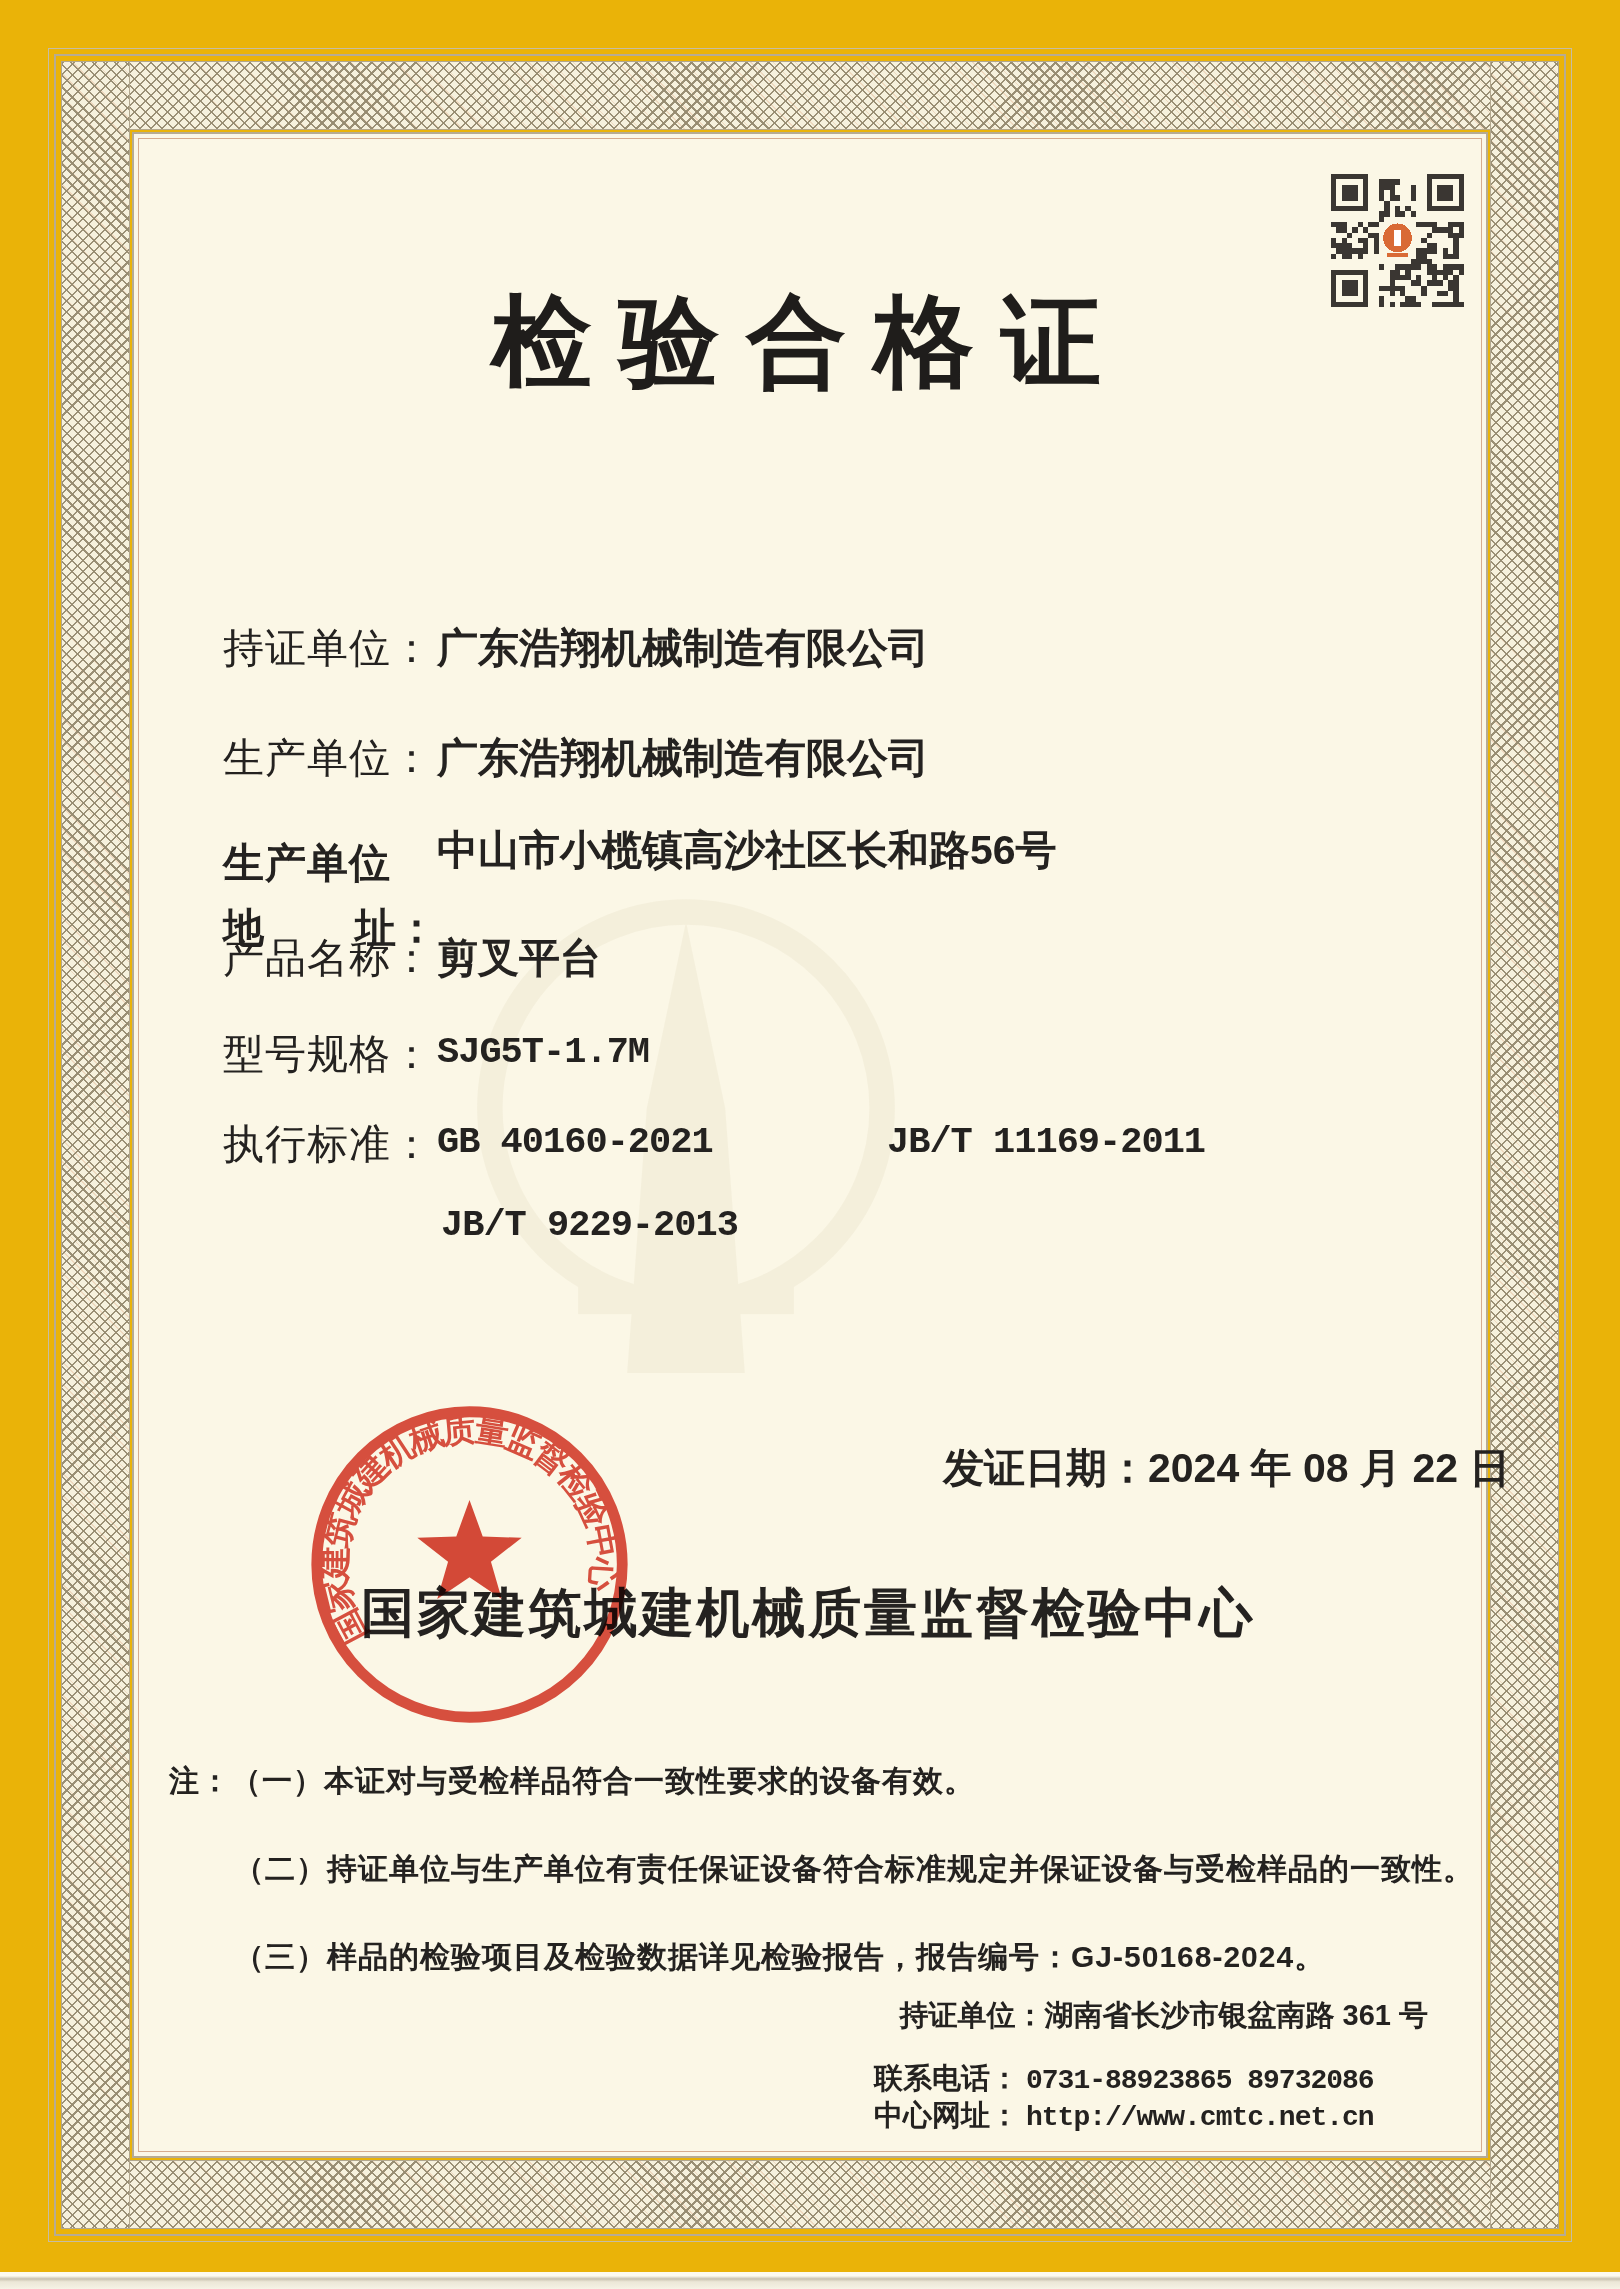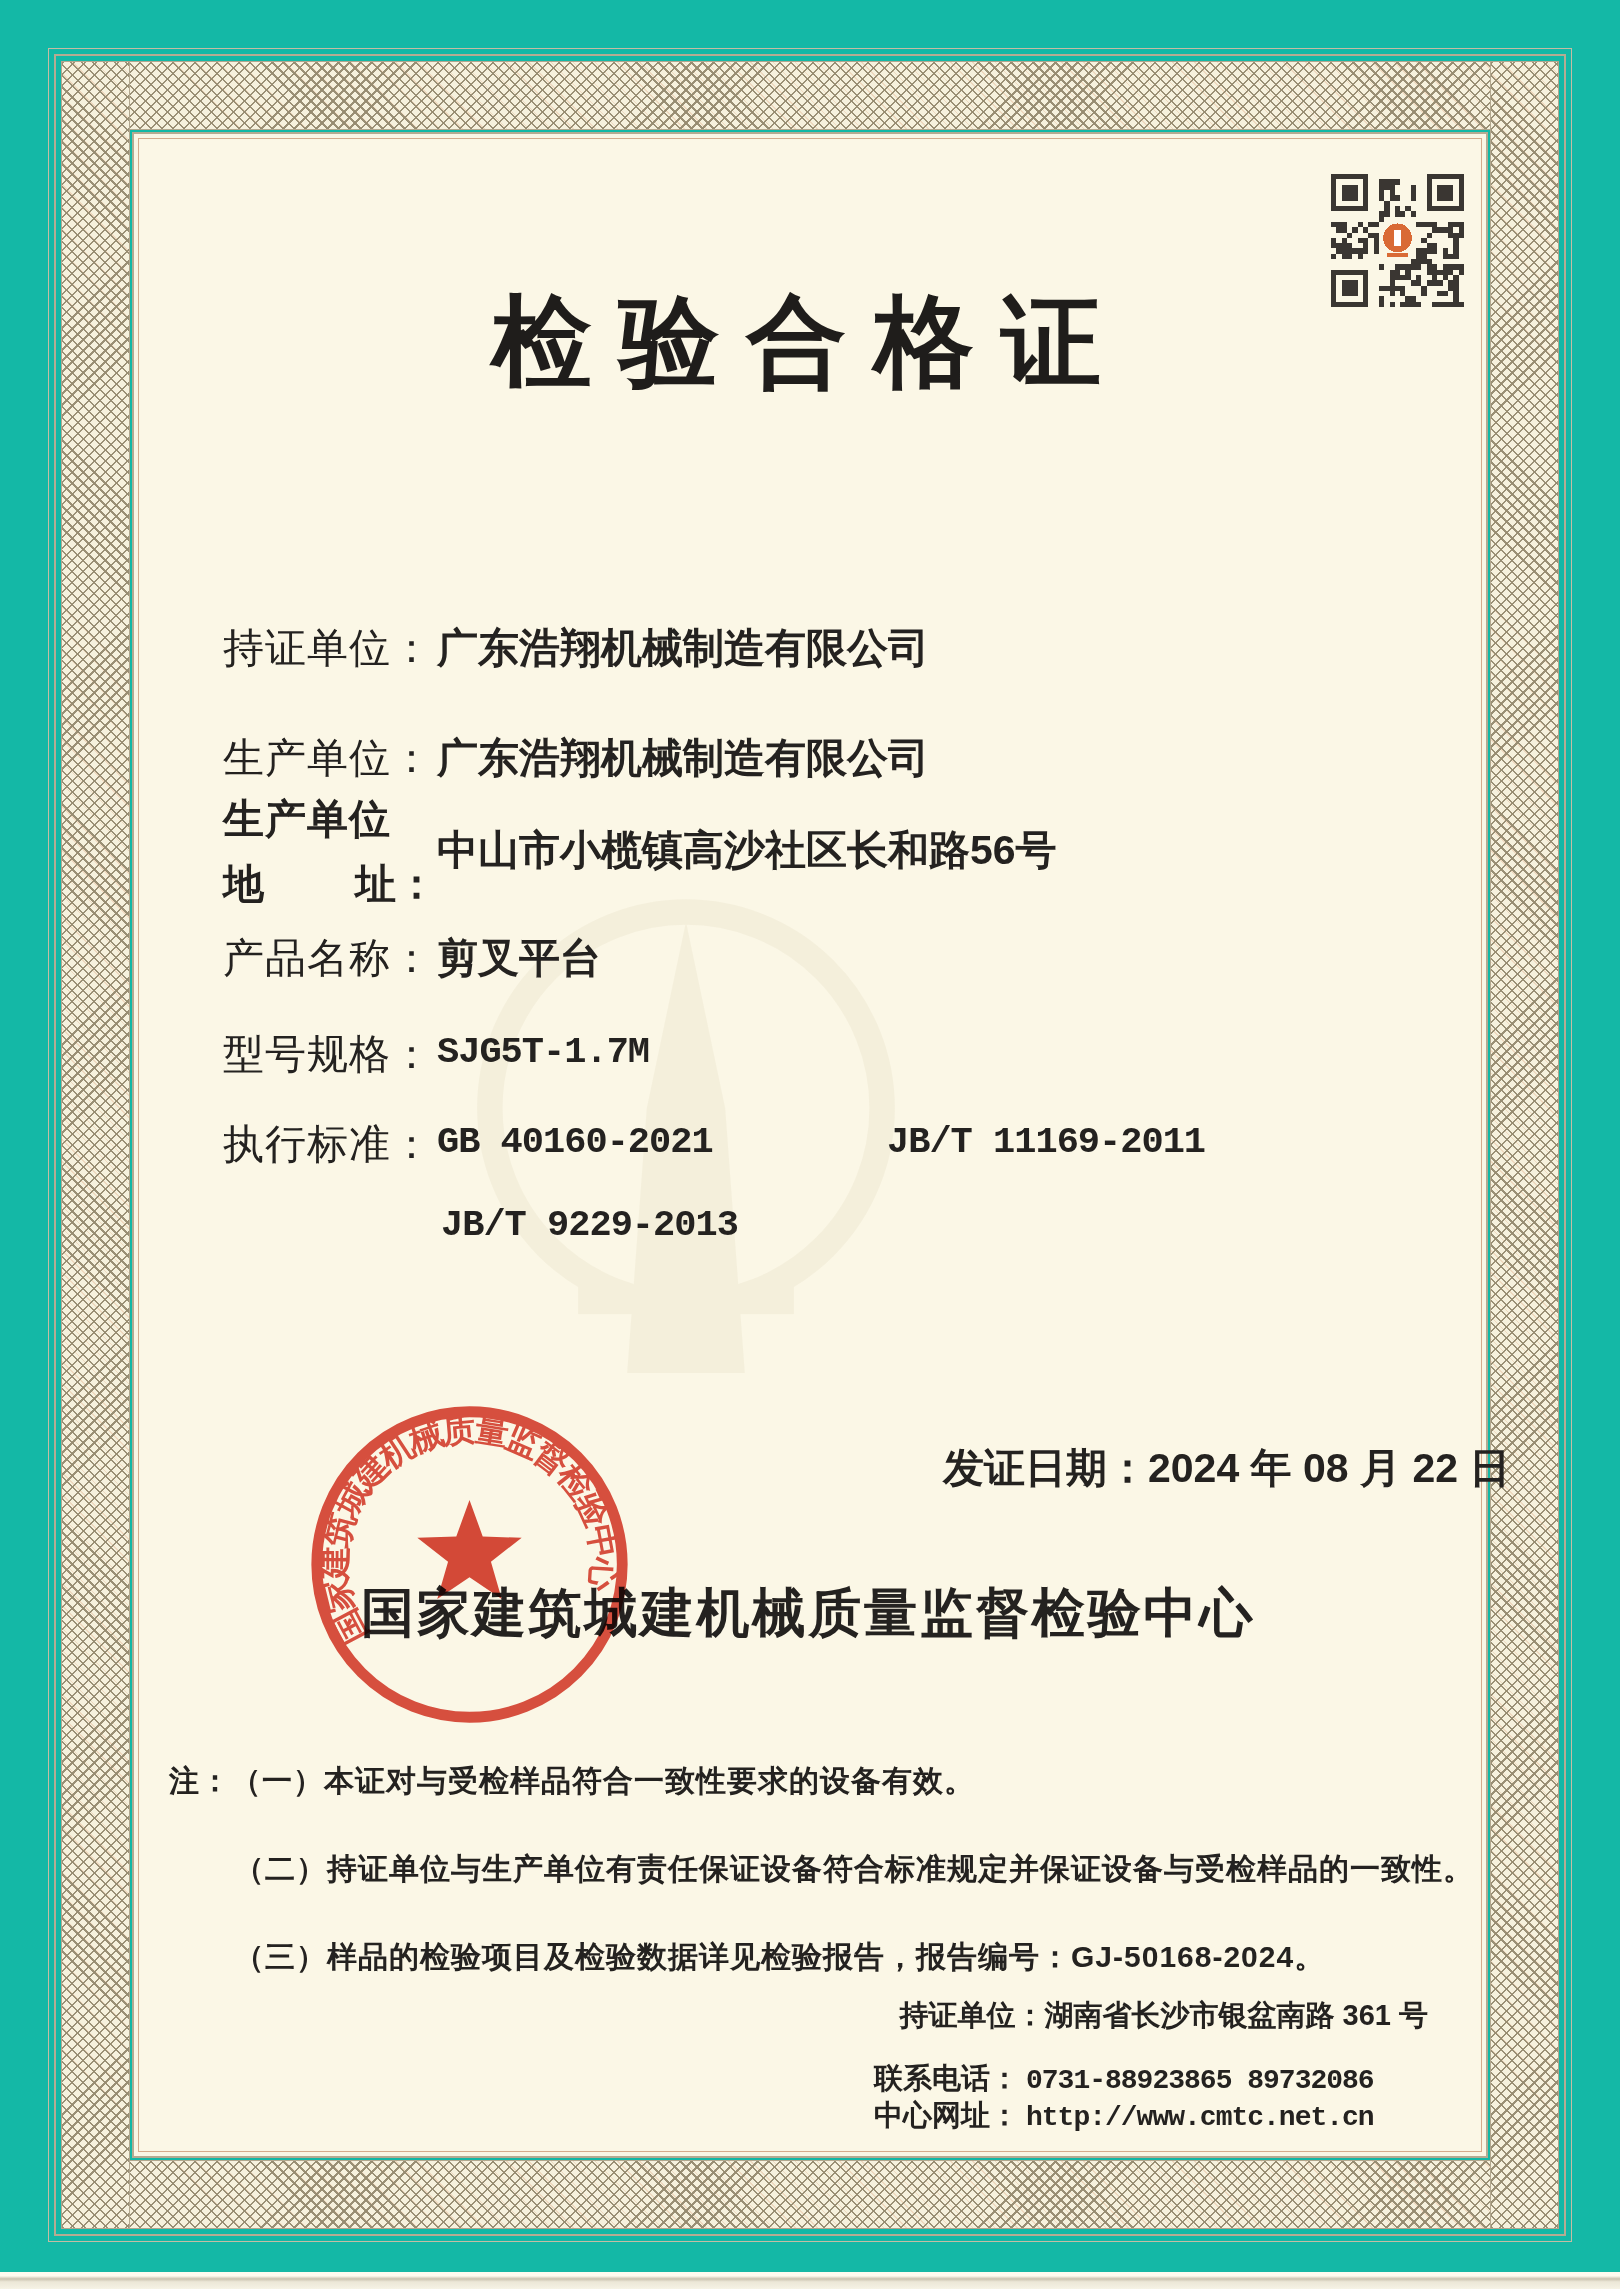--- a/index.html
+++ b/index.html
@@ -1,18 +1,18 @@
 <!DOCTYPE html>
 <html><head>
 <meta charset="utf-8">
 <style>
   html,body{margin:0;padding:0;background:#e9e6da;}
   .page{
     position:relative; width:1620px; height:2290px;
-    background:#14b8a6; overflow:hidden;
+    background:#eab308; overflow:hidden;
     font-family:"Liberation Sans","DejaVu Sans",sans-serif;
     color:#242220;
   }
   
   .frame-line{position:absolute; pointer-events:none;}
   .outer-line-a{inset:48px; border:1px solid #c6bca3;}
   .outer-line-b{inset:54px; border:2px solid #b6ab92;}
   .inner-line-a{inset:132px; border:2px solid #b6ab92;}
   .inner-line-b{inset:138px; border:1px solid #d6ab8c;}
   .content-bg{position:absolute; inset:134px; background:#fbf7e6;}
@@ -38,21 +38,21 @@
   .title{
     left:0; right:0; top:276px; text-align:center;
     font-size:100px; font-weight:700; letter-spacing:27.4px; color:#1f1d1b;
   }
   .cert-no{left:970px; top:490px; font-size:40px; font-weight:700;}
   .cert-no .val{font-family:"Liberation Mono","DejaVu Sans Mono",monospace; font-size:35px; letter-spacing:-1px;}
   .field-label{left:223px; font-size:41px; font-weight:400; letter-spacing:1px;}
   .field-value{left:437px; font-size:41px; font-weight:700;}
   .mono-val{font-family:"Liberation Mono","DejaVu Sans Mono",monospace; font-size:37px; font-weight:700; letter-spacing:-1px;}
   .addr-label{left:223px; top:792px; font-size:41px; font-weight:700; width:214px;}
-  .addr-label .l1{display:block; letter-spacing:1px;}
+  .addr-label .l1{display:block; letter-spacing:1px;margin-top:44px;}
   .addr-label .l2{display:flex; justify-content:space-between; margin-top:9.8px;}
   .statement{left:369px; top:1304px; font-size:37px; font-weight:700; letter-spacing:1px;}
   .issue-date{left:943px; top:1441px; font-size:41px; font-weight:700;}
   .center-name{left:361px; top:1578px; font-size:53px; font-weight:700; letter-spacing:2.9px; z-index:3;}
   .notes{left:169px; top:1766px; font-size:30px; font-weight:700; line-height:1;}
   .notes .note-line{position:absolute; white-space:nowrap; letter-spacing:1px;}
   .n1{top:0;}
   .n2{top:88px; left:65px;}
   .n3{top:176px; left:65px;}
   .footer{left:874px; top:1996px; font-size:29px; font-weight:700;}

